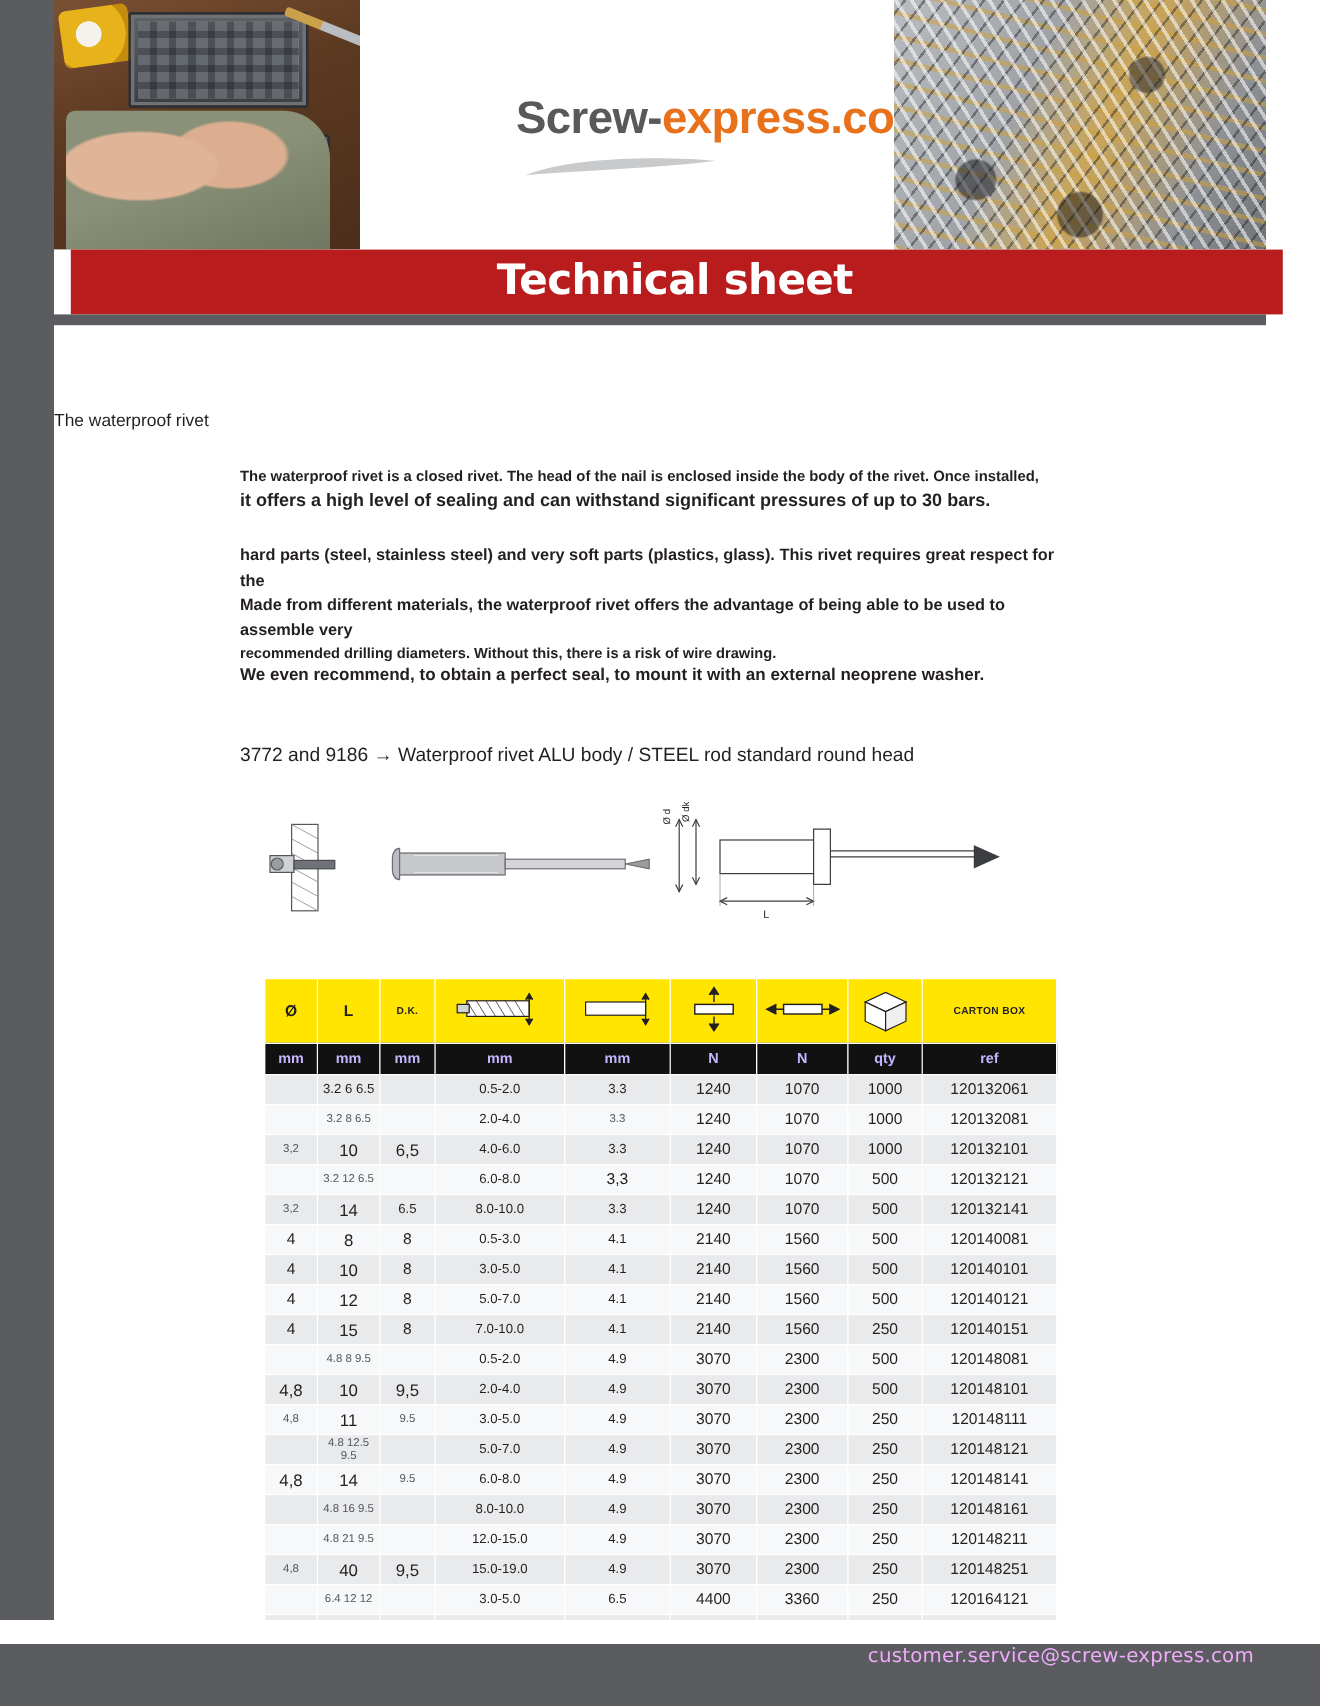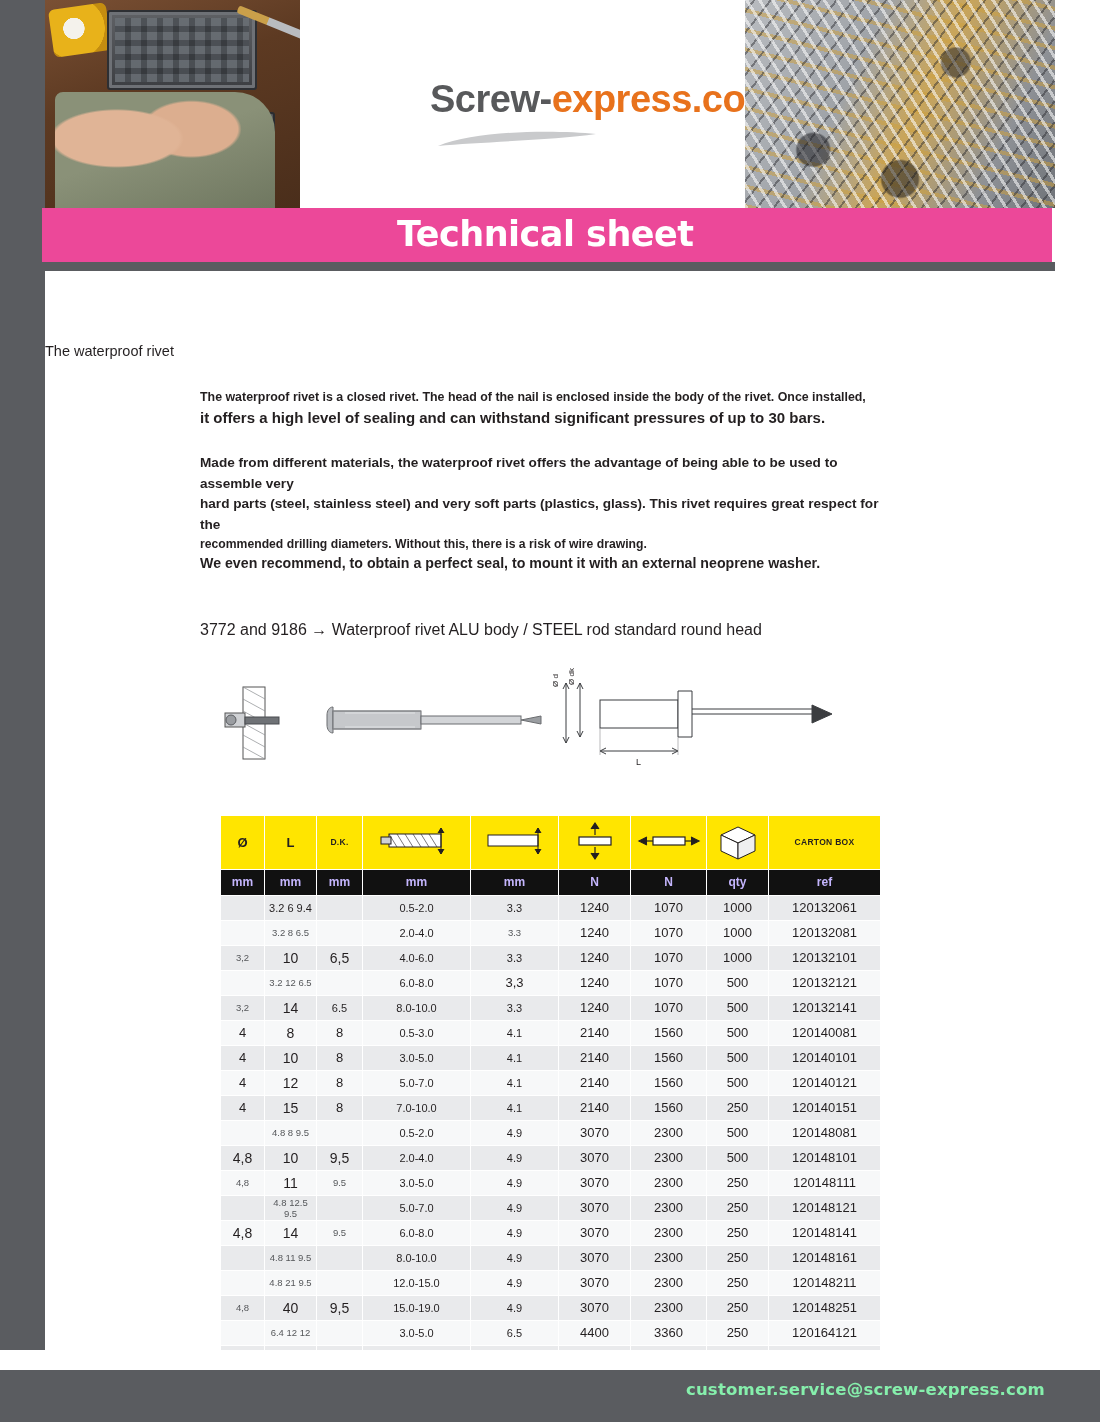--- a/index.html
+++ b/index.html
@@ -156,23 +156,23 @@
     position: absolute; inset: 0;
     background:
       radial-gradient(circle at 22% 72%, rgba(30,30,35,.55) 0 16px, rgba(0,0,0,0) 18px),
       radial-gradient(circle at 68% 30%, rgba(30,30,35,.5) 0 14px, rgba(0,0,0,0) 16px),
       radial-gradient(circle at 50% 86%, rgba(20,20,25,.5) 0 18px, rgba(0,0,0,0) 20px);
   }
 
   
   .title-band {
     position: absolute;
-    left: 42px; top: 208px;
+    left: 59px; top: 208px;
     width: 1010px; height: 54px;
-    background: #ec4899;
+    background: #b91c1c;
   }
   .title-band .band-text {
     position: absolute;
     left: 355px; top: 6px;
     font-size: 35px;
     font-weight: 700;
     color: #ffffff;
     letter-spacing: -0.5px;
     font-family: "DejaVu Sans", sans-serif;
   }
@@ -278,24 +278,24 @@
 
   
   .footer {
     position: absolute;
     left: 0; bottom: 0;
     width: 1100px; height: 52px;
     background: #5a5c60;
   }
   .footer .mail {
     position: absolute;
-    right: 55px; top: 10px;
-    color: #86efac;
+    right: 55px; top: 0;
+    color: #f0abfc;
     font-size: 16.5px;
-    font-weight: 700;
+    font-weight: 400;
     font-family: "DejaVu Sans", sans-serif;
     letter-spacing: .2px;
   }
   .footer-white-gap {
     position: absolute;
     left: 0; bottom: 52px;
     width: 1100px; height: 20px;
     background: #ffffff;
   }
 </style>
@@ -340,22 +340,22 @@
   <div class="content">
 
     <div class="doc-subtitle">The waterproof rivet</div>
 
     <div class="para p1">
       <div>The waterproof rivet is a closed rivet. The head of the nail is enclosed inside the body of the rivet. Once installed,</div>
       <div class="p1-big">it offers a high level of sealing and can withstand significant pressures of up to 30 bars.</div>
     </div>
 
     <div class="para p2">
+      <div>hard parts (steel, stainless steel) and very soft parts (plastics, glass). This rivet requires great respect for the</div>
       <div>Made from different materials, the waterproof rivet offers the advantage of being able to be used to assemble very</div>
-      <div>hard parts (steel, stainless steel) and very soft parts (plastics, glass). This rivet requires great respect for the</div>
       <div class="p2-small">recommended drilling diameters. Without this, there is a risk of wire drawing.</div>
       <div class="p2-big">We even recommend, to obtain a perfect seal, to mount it with an external neoprene washer.</div>
     </div>
 
     <div class="section-head">3772 and 9186 → Waterproof rivet ALU body / STEEL rod standard round head</div>
 
     <div class="drawings">
 
       <svg style="left:170px; top:28px;" width="120" height="90" viewBox="0 0 120 90">
         <g stroke="#555" fill="none" stroke-width="1">
@@ -489,21 +489,21 @@
             <th>mm</th>
             <th>N</th>
             <th>N</th>
             <th>qty</th>
             <th>ref</th>
           </tr>
         </thead>
         <tbody id="spec-body">
             <tr>
               <td class="t-xs"></td>
-              <td class="t-m">3.2 6 9.4</td>
+              <td class="t-m">3.2 6 6.5</td>
               <td class="t-xs"></td>
               <td class="t-m">0.5-2.0</td>
               <td class="t-m">3.3</td>
               <td class="t-l">1240</td>
               <td class="t-l">1070</td>
               <td class="t-l">1000</td>
               <td class="t-l">120132061</td>
             </tr>
             <tr>
               <td class="t-xs"></td>
@@ -643,21 +643,21 @@
               <td class="t-s">9.5</td>
               <td class="t-m">6.0-8.0</td>
               <td class="t-m">4.9</td>
               <td class="t-l">3070</td>
               <td class="t-l">2300</td>
               <td class="t-l">250</td>
               <td class="t-l">120148141</td>
             </tr>
             <tr>
               <td class="t-xs"></td>
-              <td class="t-s">4.8 11 9.5</td>
+              <td class="t-s">4.8 16 9.5</td>
               <td class="t-xs"></td>
               <td class="t-m">8.0-10.0</td>
               <td class="t-m">4.9</td>
               <td class="t-l">3070</td>
               <td class="t-l">2300</td>
               <td class="t-l">250</td>
               <td class="t-l">120148161</td>
             </tr>
             <tr>
               <td class="t-xs"></td>

